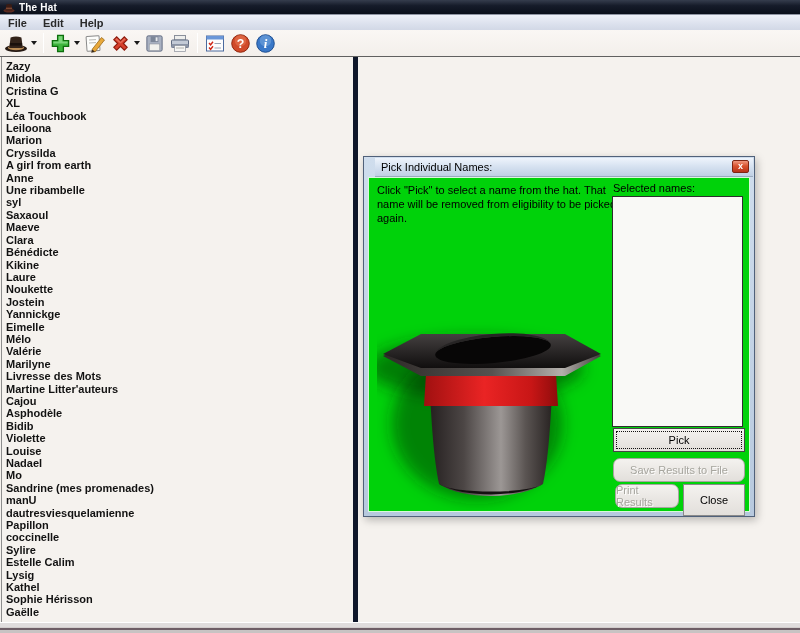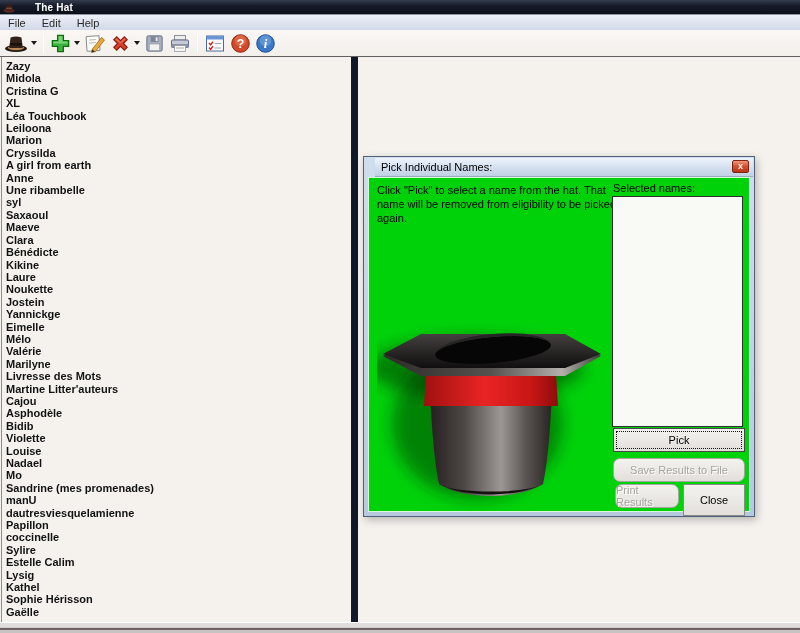--- a/index.html
+++ b/index.html
@@ -2,37 +2,37 @@
 <html style="--dialog-green: #00d20a; --titlebar-dark: #10151f; --close-red: #c23b22; --hat-band-red: #d81818;"><head>
 <meta charset="utf-8">
 <style>
   * { margin:0; padding:0; box-sizing:border-box; }
   html,body { width:800px; height:633px; overflow:hidden; font-family:"Liberation Sans",sans-serif; background:#f5f2ee; }
   .app { position:relative; width:800px; height:633px; background:#f5f2ee; }
 
   
   .titlebar { position:absolute; left:0; top:0; width:800px; height:14px;
     background:linear-gradient(180deg,#353d4d 0%,#161c2a 40%,#0a0f1a 100%);
-    display:flex; align-items:center; gap:20px; padding-left:3px; }
+    display:flex; align-items:center; gap:4px; padding-left:3px; }
   .titlebar .title { color:#fff; font-size:10px; font-weight:bold; letter-spacing:.2px; }
   .menubar { position:absolute; left:0; top:14px; width:800px; height:16px;
     background:linear-gradient(180deg,#eef1f8 0%,#dde2ee 55%,#d2d8e6 100%);
     border-top:1px solid #8f95a3; display:flex; align-items:center; }
-  .menu-item { font-size:11px; color:#2a2a2a; padding:1px 8px 0 8px; }
+  .menu-item { font-size:11px; color:#2a2a2a; padding:1px 8px 0 8px;font-weight:bold; }
   .toolbar { position:absolute; left:0; top:30px; width:800px; height:27px;
     background:linear-gradient(180deg,#faf7f4 0%,#f3efeb 100%);
     border-bottom:1px solid #606060; display:flex; align-items:center; padding-left:2px; }
   .tool-btn { display:flex; align-items:center; height:24px; padding:0 2px; border-radius:2px; }
   .tool-sep { width:1px; height:20px; background:#c6c2bd; border-right:1px solid #ffffff; margin:0 4px; }
   .dd-arrow { width:0; height:0; border-left:3px solid transparent; border-right:3px solid transparent;
     border-top:4px solid #1a1a1a; margin-left:3px; }
 
   
   .names-list { position:absolute; left:1px; top:57px; width:357px; height:565px;
-    border-left:1px solid #8d8d8d; border-right:7px solid #0f172a;
+    border-left:1px solid #8d8d8d; border-right:5px solid #0f172a;
     padding:3px 14px 0 4px; overflow:hidden; }
   .names-list .row { font-size:11px; font-weight:bold; color:#121212; line-height:12.4px; white-space:nowrap; }
 
   .bottom-strip { position:absolute; left:0; bottom:0; width:800px; height:11px;
     background:linear-gradient(180deg,#ffffff 0%,#ffffff 9%,#e0dddd 9%,#e0dddd 45%,#d2cecd 45%,#d2cecd 55%,#6e5e66 55%,#6e5e66 74%,#c8c3c3 74%,#c8c3c3 100%); }
 
   
   .dialog { position:absolute; left:363px; top:156px; width:392px; height:361px;
     background:linear-gradient(180deg,#cfdded 0%,#b7c9de 100%);
     border:1px solid #50617a; box-shadow:2px 3px 8px rgba(0,0,0,.25); }

